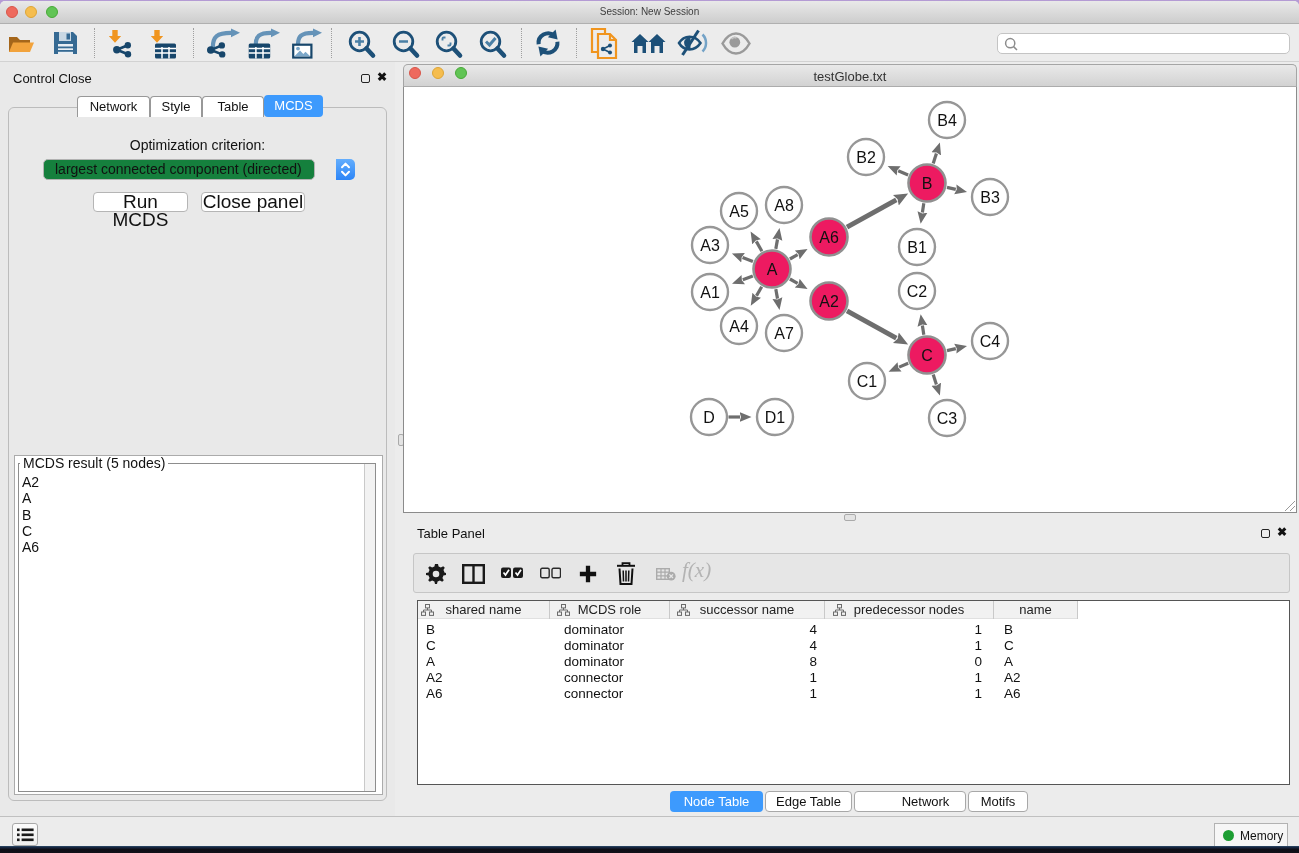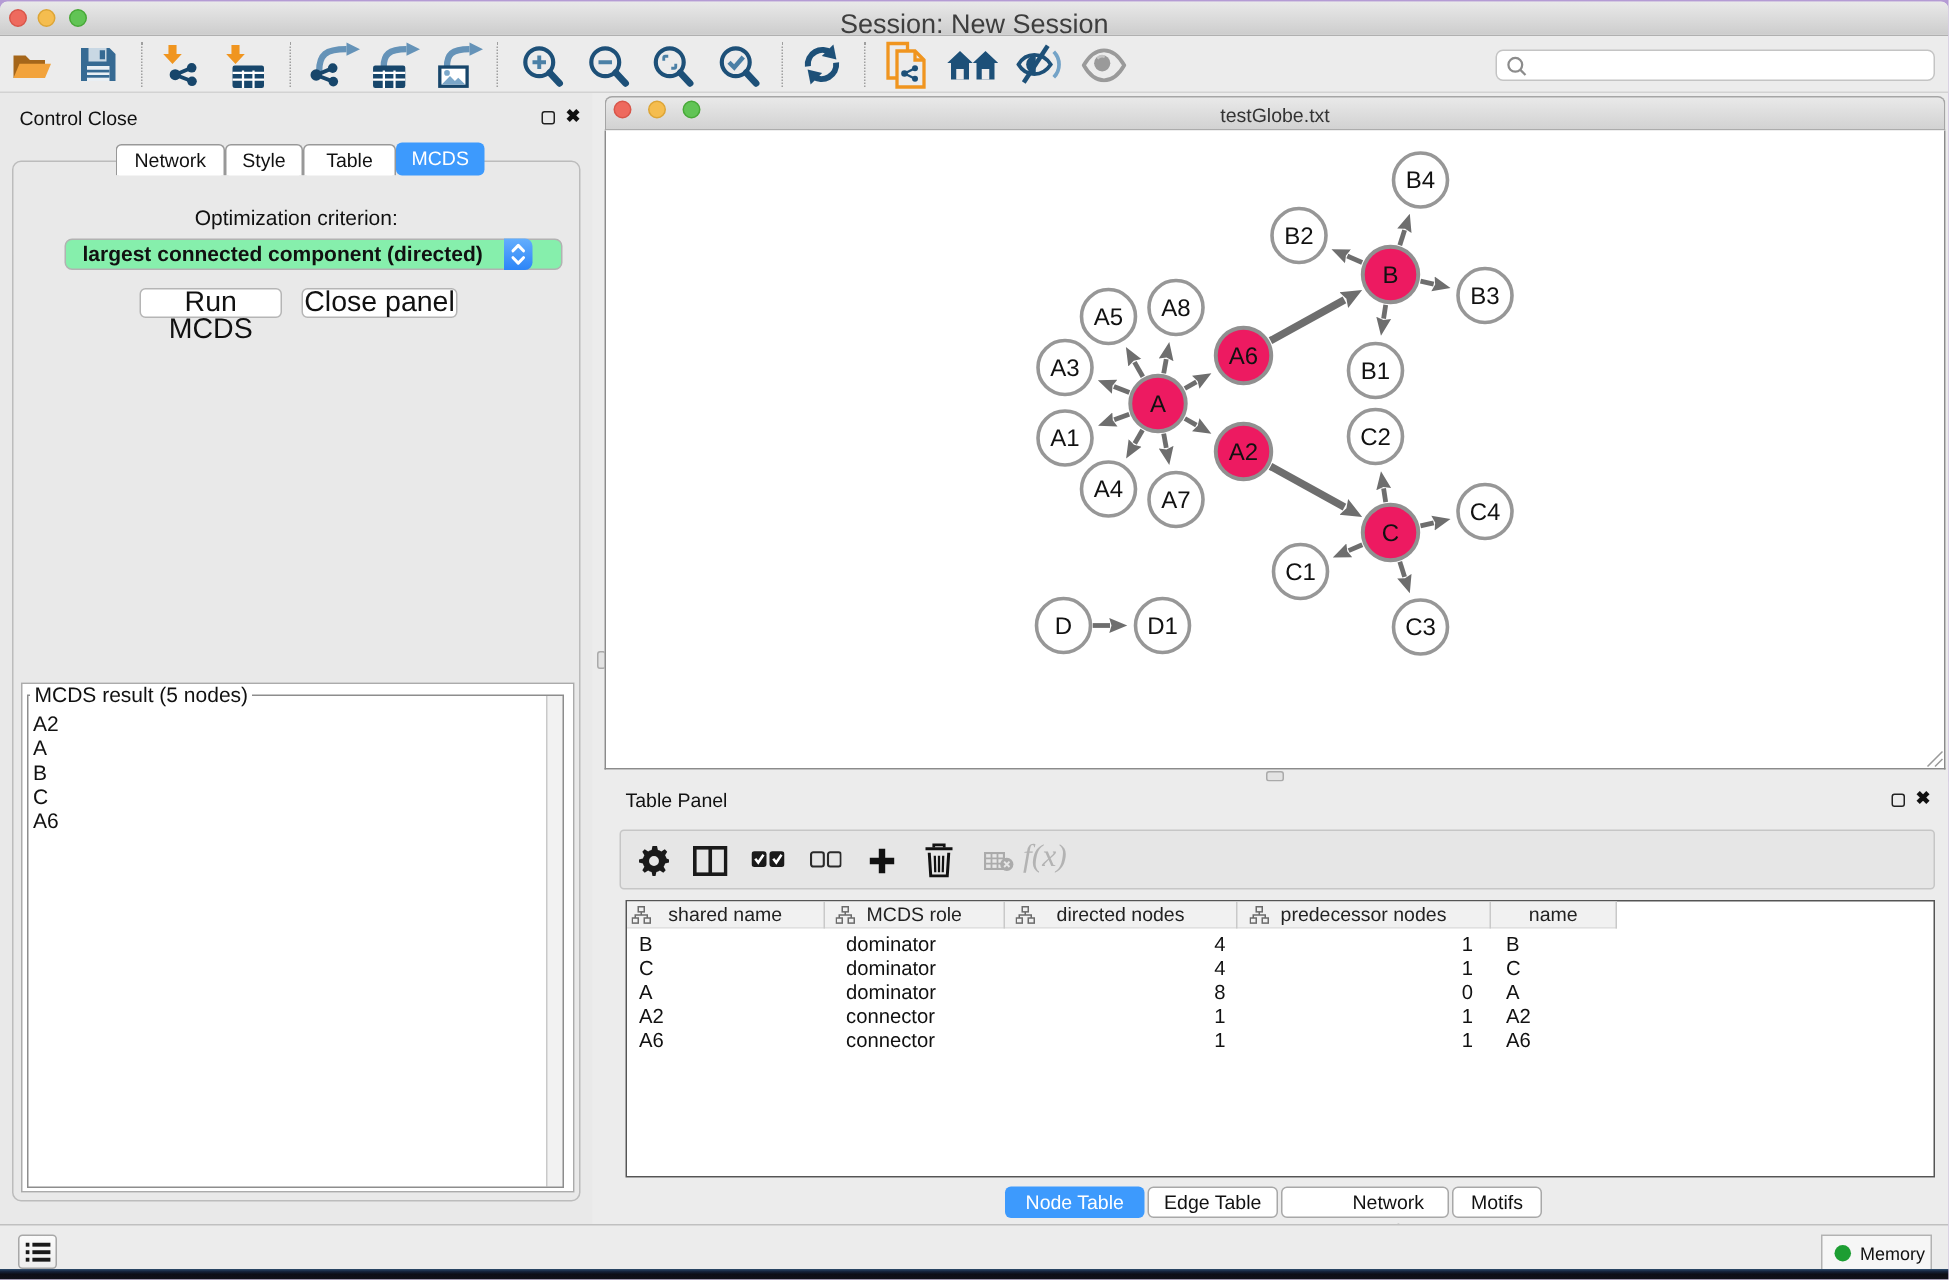--- a/index.html
+++ b/index.html
@@ -6,36 +6,36 @@
 body { font-family:"Liberation Sans", sans-serif; background:#b49bd4; position:relative; }
 .abs { position:absolute; }
 #win { position:absolute; left:0; top:1px; width:1299px; height:845px; background:#ececec; border-radius:5px 5px 0 0; overflow:hidden; }
 #bottomstrip { position:absolute; left:0; top:846px; width:1299px; height:7px; background:linear-gradient(#2e4d6d 0%,#17253e 22%,#0e0e16 50%,#111119 100%); }
 
 #titlebar { position:absolute; left:0; top:0; width:1299px; height:23px; background:linear-gradient(#e9e9e9,#cdcdcd); border-bottom:1px solid #b0b0b0; border-radius:5px 5px 0 0; }
 .tl { position:absolute; width:12px; height:12px; border-radius:50%; top:5px; }
 .t1 { background:#ee6a5e; border:1px solid #d8564a; }
 .t2 { background:#f5bd4f; border:1px solid #dda536; }
 .t3 { background:#61c455; border:1px solid #48a938; }
-#titlebar .ttl { position:absolute; left:0; right:0; top:5px; text-align:center; font-size:18px; color:#3e3e3e; }
+#titlebar .ttl { position:absolute; left:0; right:0; top:5px; text-align:center; font-size:10px; color:#3e3e3e; }
 
 #toolbar { position:absolute; left:0; top:23px; width:1299px; height:38px; background:#ececec; border-bottom:1px solid #d2d2d2; }
 .sep { position:absolute; top:4px; height:30px; width:0; border-left:1px dotted #9f9f9f; }
 #search { position:absolute; left:997px; top:9px; width:293px; height:21px; background:#fff; border:1px solid #c4c4c4; border-radius:5px; }
 
 #cpanel { position:absolute; left:0; top:61px; width:395px; height:754px; background:#e9e9e9; }
 #cpanel .hdr { position:absolute; left:13px; top:9px; font-size:13px; color:#111; }
 .maxi { position:absolute; width:9px; height:9px; border:1.5px solid #222; border-radius:2px; }
 .clsx { position:absolute; font-size:12px; color:#111; font-weight:bold; }
 #cpbox { position:absolute; left:8px; top:45px; width:379px; height:694px; background:#e9e9e9; border:1px solid #bcbcbc; border-radius:6px; }
 .tab { position:absolute; top:34px; height:21px; background:#fff; border:1px solid #989898; font-size:13px; color:#111; text-align:center; line-height:19px; border-radius:4px 4px 0 0; border-bottom:none; }
 .tabsel { background:#3d9afd; color:#fff; border:none; border-radius:4px; height:22px; line-height:22px; }
 
 #optlabel { position:absolute; left:0; width:395px; top:75px; text-align:center; font-size:14px; color:#111; }
-#combo { position:absolute; left:43px; top:97px; width:332px; height:21px; background:#86efac; border:1px solid #b2b2b2; border-radius:5px; font-size:14px; line-height:19px; color:#111; padding-left:11px;font-weight:bold; }
+#combo { position:absolute; left:43px; top:97px; width:272px; height:21px; background:#15803d; border:1px solid #b2b2b2; border-radius:5px; font-size:14px; line-height:19px; color:#111; padding-left:11px; }
 #combobtn { position:absolute; left:336px; top:97px; width:19px; height:21px; background:linear-gradient(#64aefd,#2c85f7); border-radius:0 5px 5px 0; }
 .btn { position:absolute; top:130px; height:20px; background:#fff; border:1px solid #b5b5b5; border-radius:4px; font-size:19px; color:#111; text-align:center; line-height:18px; }
 
 #resbox { position:absolute; left:14px; top:393px; width:369px; height:340px; background:#fff; border:1px solid #ababab; }
 #fieldset { position:absolute; left:3px; top:7px; right:6px; bottom:2px; border:1px solid #8d8d8d; }
 #legend { position:absolute; left:8px; top:-8px; background:#fff; padding:0 3px; font-size:14px; color:#111; line-height:15px; }
 #reslist { position:absolute; left:7px; top:18px; font-size:14px; color:#111; line-height:16.3px; }
 #scrolltrack { position:absolute; right:6px; top:8px; bottom:3px; width:12px; background:#f2f2f2; border-left:1px solid #c9c9c9; }
 
 #vgrip { position:absolute; left:398px; top:433px; width:6px; height:12px; background:#e3e3e3; border:1px solid #aaa; border-radius:2px; }
@@ -353,21 +353,21 @@
             <rect x="8.5" y="8" width="4" height="3.4" fill="none" stroke="#6b6b6b" stroke-width="1"></rect>
             <path d="M6.5 4 V6 M2.5 8 V6 H10.5 V8" fill="none" stroke="#6b6b6b" stroke-width="1"></path>
           </svg>
           <div class="hcell" style="left:132px;width:120px;">MCDS role</div>
           <svg class="abs" style="left:139px;top:3px" width="13" height="12" viewBox="0 0 13 12">
             <rect x="4.5" y="0.5" width="4" height="3.4" fill="none" stroke="#6b6b6b" stroke-width="1"></rect>
             <rect x="0.5" y="8" width="4" height="3.4" fill="none" stroke="#6b6b6b" stroke-width="1"></rect>
             <rect x="8.5" y="8" width="4" height="3.4" fill="none" stroke="#6b6b6b" stroke-width="1"></rect>
             <path d="M6.5 4 V6 M2.5 8 V6 H10.5 V8" fill="none" stroke="#6b6b6b" stroke-width="1"></path>
           </svg>
-          <div class="hcell" style="left:252px;width:155px;">directed nodes</div>
+          <div class="hcell" style="left:252px;width:155px;">successor name</div>
           <svg class="abs" style="left:259px;top:3px" width="13" height="12" viewBox="0 0 13 12">
             <rect x="4.5" y="0.5" width="4" height="3.4" fill="none" stroke="#6b6b6b" stroke-width="1"></rect>
             <rect x="0.5" y="8" width="4" height="3.4" fill="none" stroke="#6b6b6b" stroke-width="1"></rect>
             <rect x="8.5" y="8" width="4" height="3.4" fill="none" stroke="#6b6b6b" stroke-width="1"></rect>
             <path d="M6.5 4 V6 M2.5 8 V6 H10.5 V8" fill="none" stroke="#6b6b6b" stroke-width="1"></path>
           </svg>
           <div class="hcell" style="left:407px;width:169px;">predecessor nodes</div>
           <svg class="abs" style="left:415px;top:3px" width="13" height="12" viewBox="0 0 13 12">
             <rect x="4.5" y="0.5" width="4" height="3.4" fill="none" stroke="#6b6b6b" stroke-width="1"></rect>
             <rect x="0.5" y="8" width="4" height="3.4" fill="none" stroke="#6b6b6b" stroke-width="1"></rect>

